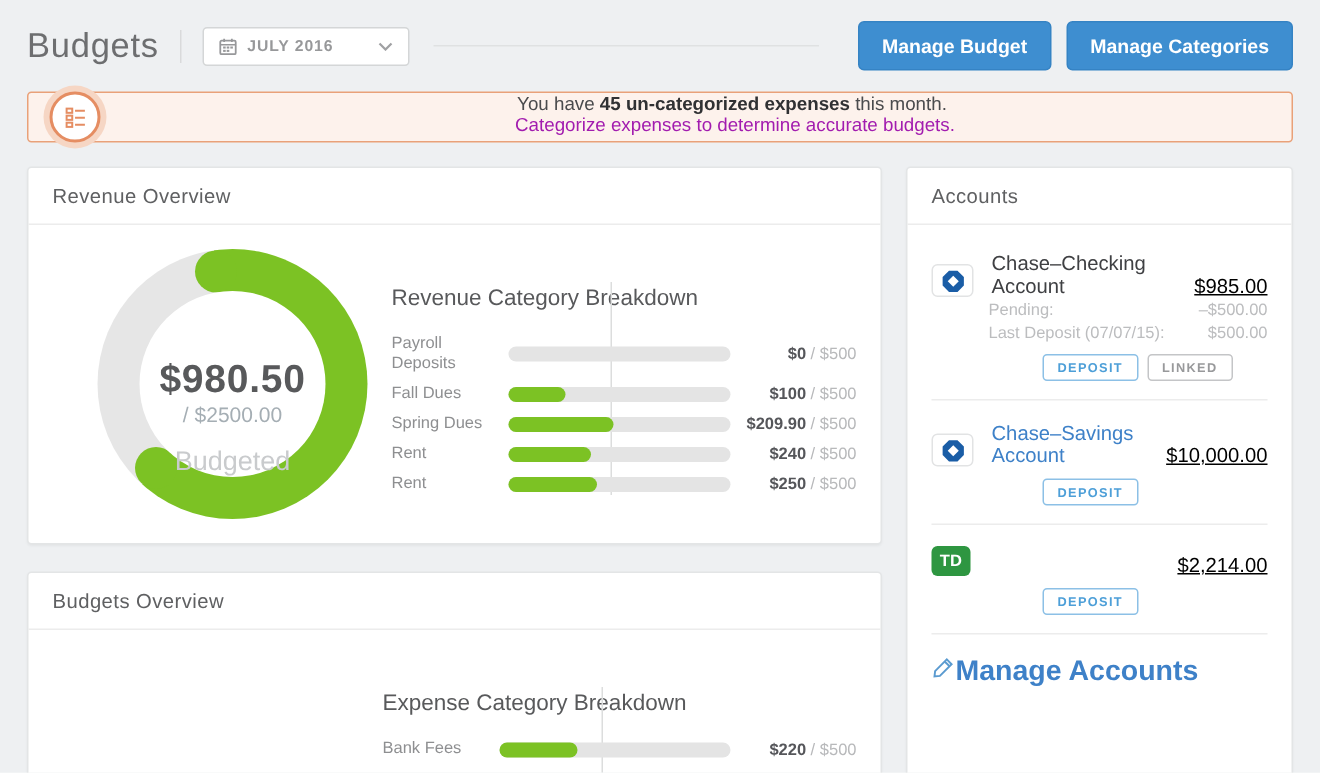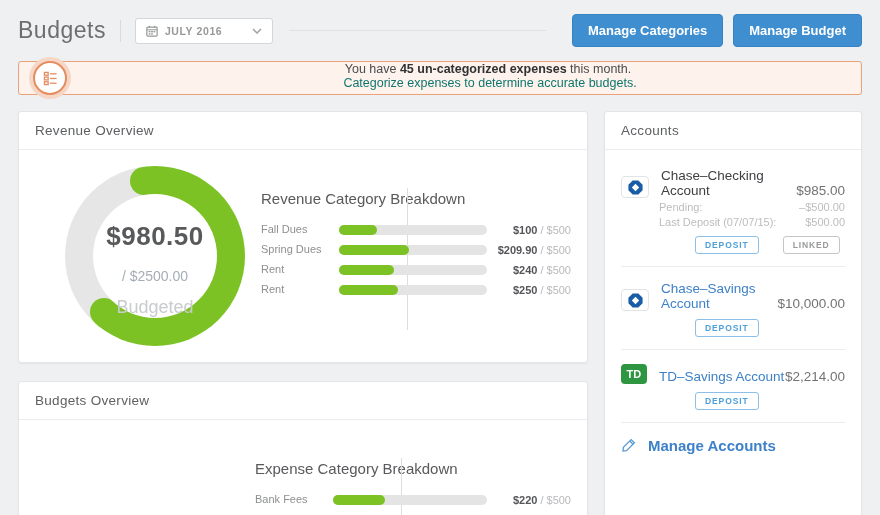--- a/index.html
+++ b/index.html
@@ -18,42 +18,42 @@
   .header-line{flex:1;height:1px;background:#dfe1e2;margin:0 16px;}
   .btn{background:#3e8ed0;color:#fff;font-weight:bold;font-size:13px;padding:8px 15px;
         border-radius:4px;border:1px solid #3583c4;margin-left:10px;cursor:pointer;
         font-family:"Liberation Sans",sans-serif;}
 
   
   .banner{position:relative;margin:4px 18px 0 18px;background:#fdf2ec;border:1px solid #e9a179;
         border-radius:3px;height:32px;display:flex;align-items:center;padding-left:96px;
         font-size:12.5px;color:#4a4b4d;flex-direction:column;}
   .banner b{color:#303133;}
-  .banner a{color:#0f766e;text-decoration:none;margin-left:4px;cursor:pointer;}
+  .banner a{color:#a21caf;text-decoration:none;margin-left:4px;cursor:pointer;}
   .banner-icon{position:absolute;left:14px;top:50%;transform:translateY(-50%);width:30px;height:30px;
         background:#fff;border:2px solid #e58d62;border-radius:50%;box-shadow:0 0 0 4px #f6d6c4;
         display:flex;align-items:center;justify-content:center;}
 
   
   .main{display:flex;gap:16px;padding:16px 18px 0 18px;align-items:flex-start;}
   .col-left{width:570px;flex:none;display:flex;flex-direction:column;gap:18px;}
   .col-right{flex:1;}
   .card{background:#fff;border:1px solid #e3e5e6;border-radius:3px;box-shadow:0 1px 2px rgba(0,0,0,.05);}
   .card-header{padding:11px 16px;border-bottom:1px solid #ececec;font-size:13.5px;color:#5f6062;
         letter-spacing:.3px;}
 
   
   .rev-body{display:flex;padding:16px;position:relative;}
   .donut{position:relative;width:180px;height:180px;margin-left:30px;flex:none;}
   .donut-ring{position:absolute;inset:0;border-radius:50%;background:#e6e6e6;}
   .donut-cap{position:absolute;width:28px;height:28px;border-radius:50%;}
   .donut-hole{position:absolute;inset:28px;background:#fff;border-radius:50%;display:flex;
         flex-direction:column;align-items:center;justify-content:flex-end;}
   .donut-amount{font-size:26px;font-weight:bold;color:#58595b;letter-spacing:.5px;}
-  .donut-of{font-size:14px;color:#a5aeb4;margin-top:16px;}
+  .donut-of{font-size:14px;color:#a5aeb4;margin-top:0;}
   .donut-label{font-size:18px;color:#c9cbcd;margin-top:13px;}
 
   
   .breakdown{position:relative;margin-left:16px;flex:1;padding-top:24px;}
   .breakdown-title{font-size:15px;color:#58595b;margin-bottom:16px;}
   .brow{display:flex;align-items:center;margin-bottom:7px;position:relative;z-index:1;}
   .brow-label{width:78px;flex:none;font-size:11px;color:#8e8f91;line-height:13px;}
   .brow-track{flex:1;height:10px;background:#e4e4e4;border-radius:5px;position:relative;}
   .brow-fill{display:block;height:10px;background:#7cc224;border-radius:5px;}
   .brow-value{width:84px;flex:none;text-align:right;font-size:11px;color:#b8b9bb;}
@@ -79,28 +79,28 @@
   .accounts-body{padding:4px 16px 0 16px;}
   .account{padding:14px 0 12px 0;}
   .acct-divider{height:1px;background:#ececec;}
   .acct-head{display:flex;align-items:flex-end;}
   .acct-logo{width:26px;height:20px;flex:none;margin-right:12px;border-radius:4px;display:flex;
         align-items:center;justify-content:center;}
   .logo-chase{background:#fff;border:1px solid #e2e3e4;}
   .logo-td{background:#2e9641;color:#fff;font-size:11px;font-weight:bold;letter-spacing:.2px;}
   .acct-name{font-size:13.5px;color:#3f4043;}
   .acct-name.link{color:#3e81c8;cursor:pointer;}
-  .acct-balance{margin-left:auto;font-size:13.5px;color:#737373;}
+  .acct-balance{margin-left:auto;font-size:13.5px;color:#000000;text-decoration:underline;}
   .acct-detail{display:flex;font-size:11px;color:#bcbdbf;margin-left:38px;margin-top:3px;}
   .acct-detail .dv{margin-left:auto;}
-  .acct-badges{display:flex;gap:24px;margin-left:38px;margin-top:8px;padding-left:36px;}
+  .acct-badges{display:flex;gap:6px;margin-left:38px;margin-top:8px;padding-left:36px;}
   .badge{font-size:8.5px;font-weight:bold;letter-spacing:.9px;padding:3px 9px;border-radius:3px;border:1px solid;}
   .badge-deposit{color:#4d9fd8;border-color:#8cc0e6;}
   .badge-linked{color:#98999b;border-color:#c4c5c7;}
-  .manage{display:flex;align-items:flex-start;gap:11px;padding:14px 0;font-size:15px;font-weight:bold;
+  .manage{display:flex;align-items:flex-start;padding:14px 0;font-size:19px;font-weight:bold;
         color:#3e81c8;cursor:pointer;}
 </style>
 </head>
 <body>
 
 <div class="page">
 
   <div class="header">
     <div class="page-title">Budgets</div>
     <div class="title-divider"></div>
@@ -119,22 +119,22 @@
           </svg>
       </span>
       <span>JULY 2016</span>
       <span class="chev">
         <svg width="10" height="6" viewBox="0 0 10 6">
             <polyline points="1,1 5,5 9,1" fill="none" stroke="#a0a1a3" stroke-width="1.5"></polyline>
           </svg>
       </span>
     </div>
     <div class="header-line"></div>
+    <button class="btn">Manage Budget</button>
     <button class="btn">Manage Categories</button>
-    <button class="btn">Manage Budget</button>
   </div>
 
   <div class="banner">
     <div class="banner-icon">
       <svg width="15" height="15" viewBox="0 0 16 16">
           <g stroke="#e58d62" stroke-width="1.4" fill="none">
             <rect x="1.5" y="1.5" width="4" height="3"></rect>
             <line x1="7.5" y1="3" x2="14.5" y2="3"></line>
             <rect x="1.5" y="6.5" width="4" height="3"></rect>
             <line x1="7.5" y1="8" x2="14.5" y2="8"></line>
@@ -161,20 +161,27 @@
               <div class="donut-amount">$980.50</div>
               <div class="donut-of">/ $2500.00</div>
               <div class="donut-label">Budgeted</div>
             </div>
           </div>
           <div class="breakdown">
             <div class="today-line rev-line"></div>
             <div class="breakdown-title">Revenue Category Breakdown</div>
 
             <div class="brow">
+              <span class="brow-label">Payroll Deposits</span>
+              <span class="brow-track">
+                  <span class="brow-fill" style="width: 0%;"></span>
+                </span>
+              <span class="brow-value"><b>$0</b><span>/ $500</span></span>
+            </div>
+            <div class="brow">
               <span class="brow-label">Fall Dues</span>
               <span class="brow-track">
                   <span class="brow-fill" style="width: 26%;"></span>
                 </span>
               <span class="brow-value"><b>$100</b><span>/ $500</span></span>
             </div>
             <div class="brow">
               <span class="brow-label">Spring Dues</span>
               <span class="brow-track">
                   <span class="brow-fill" style="width: 47%;"></span>
@@ -265,21 +272,20 @@
             <div class="acct-badges">
               <span class="badge badge-deposit">DEPOSIT</span>
             </div>
           </div>
 
           <div class="acct-divider"></div>
 
           <div class="account">
             <div class="acct-head">
               <span class="acct-logo logo-td">TD</span>
-              <span class="acct-name link">TD–Savings Account</span>
               <span class="acct-balance">$2,214.00</span>
             </div>
             <div class="acct-badges">
               <span class="badge badge-deposit">DEPOSIT</span>
             </div>
           </div>
 
           <div class="acct-divider"></div>
 
           <div class="manage">

